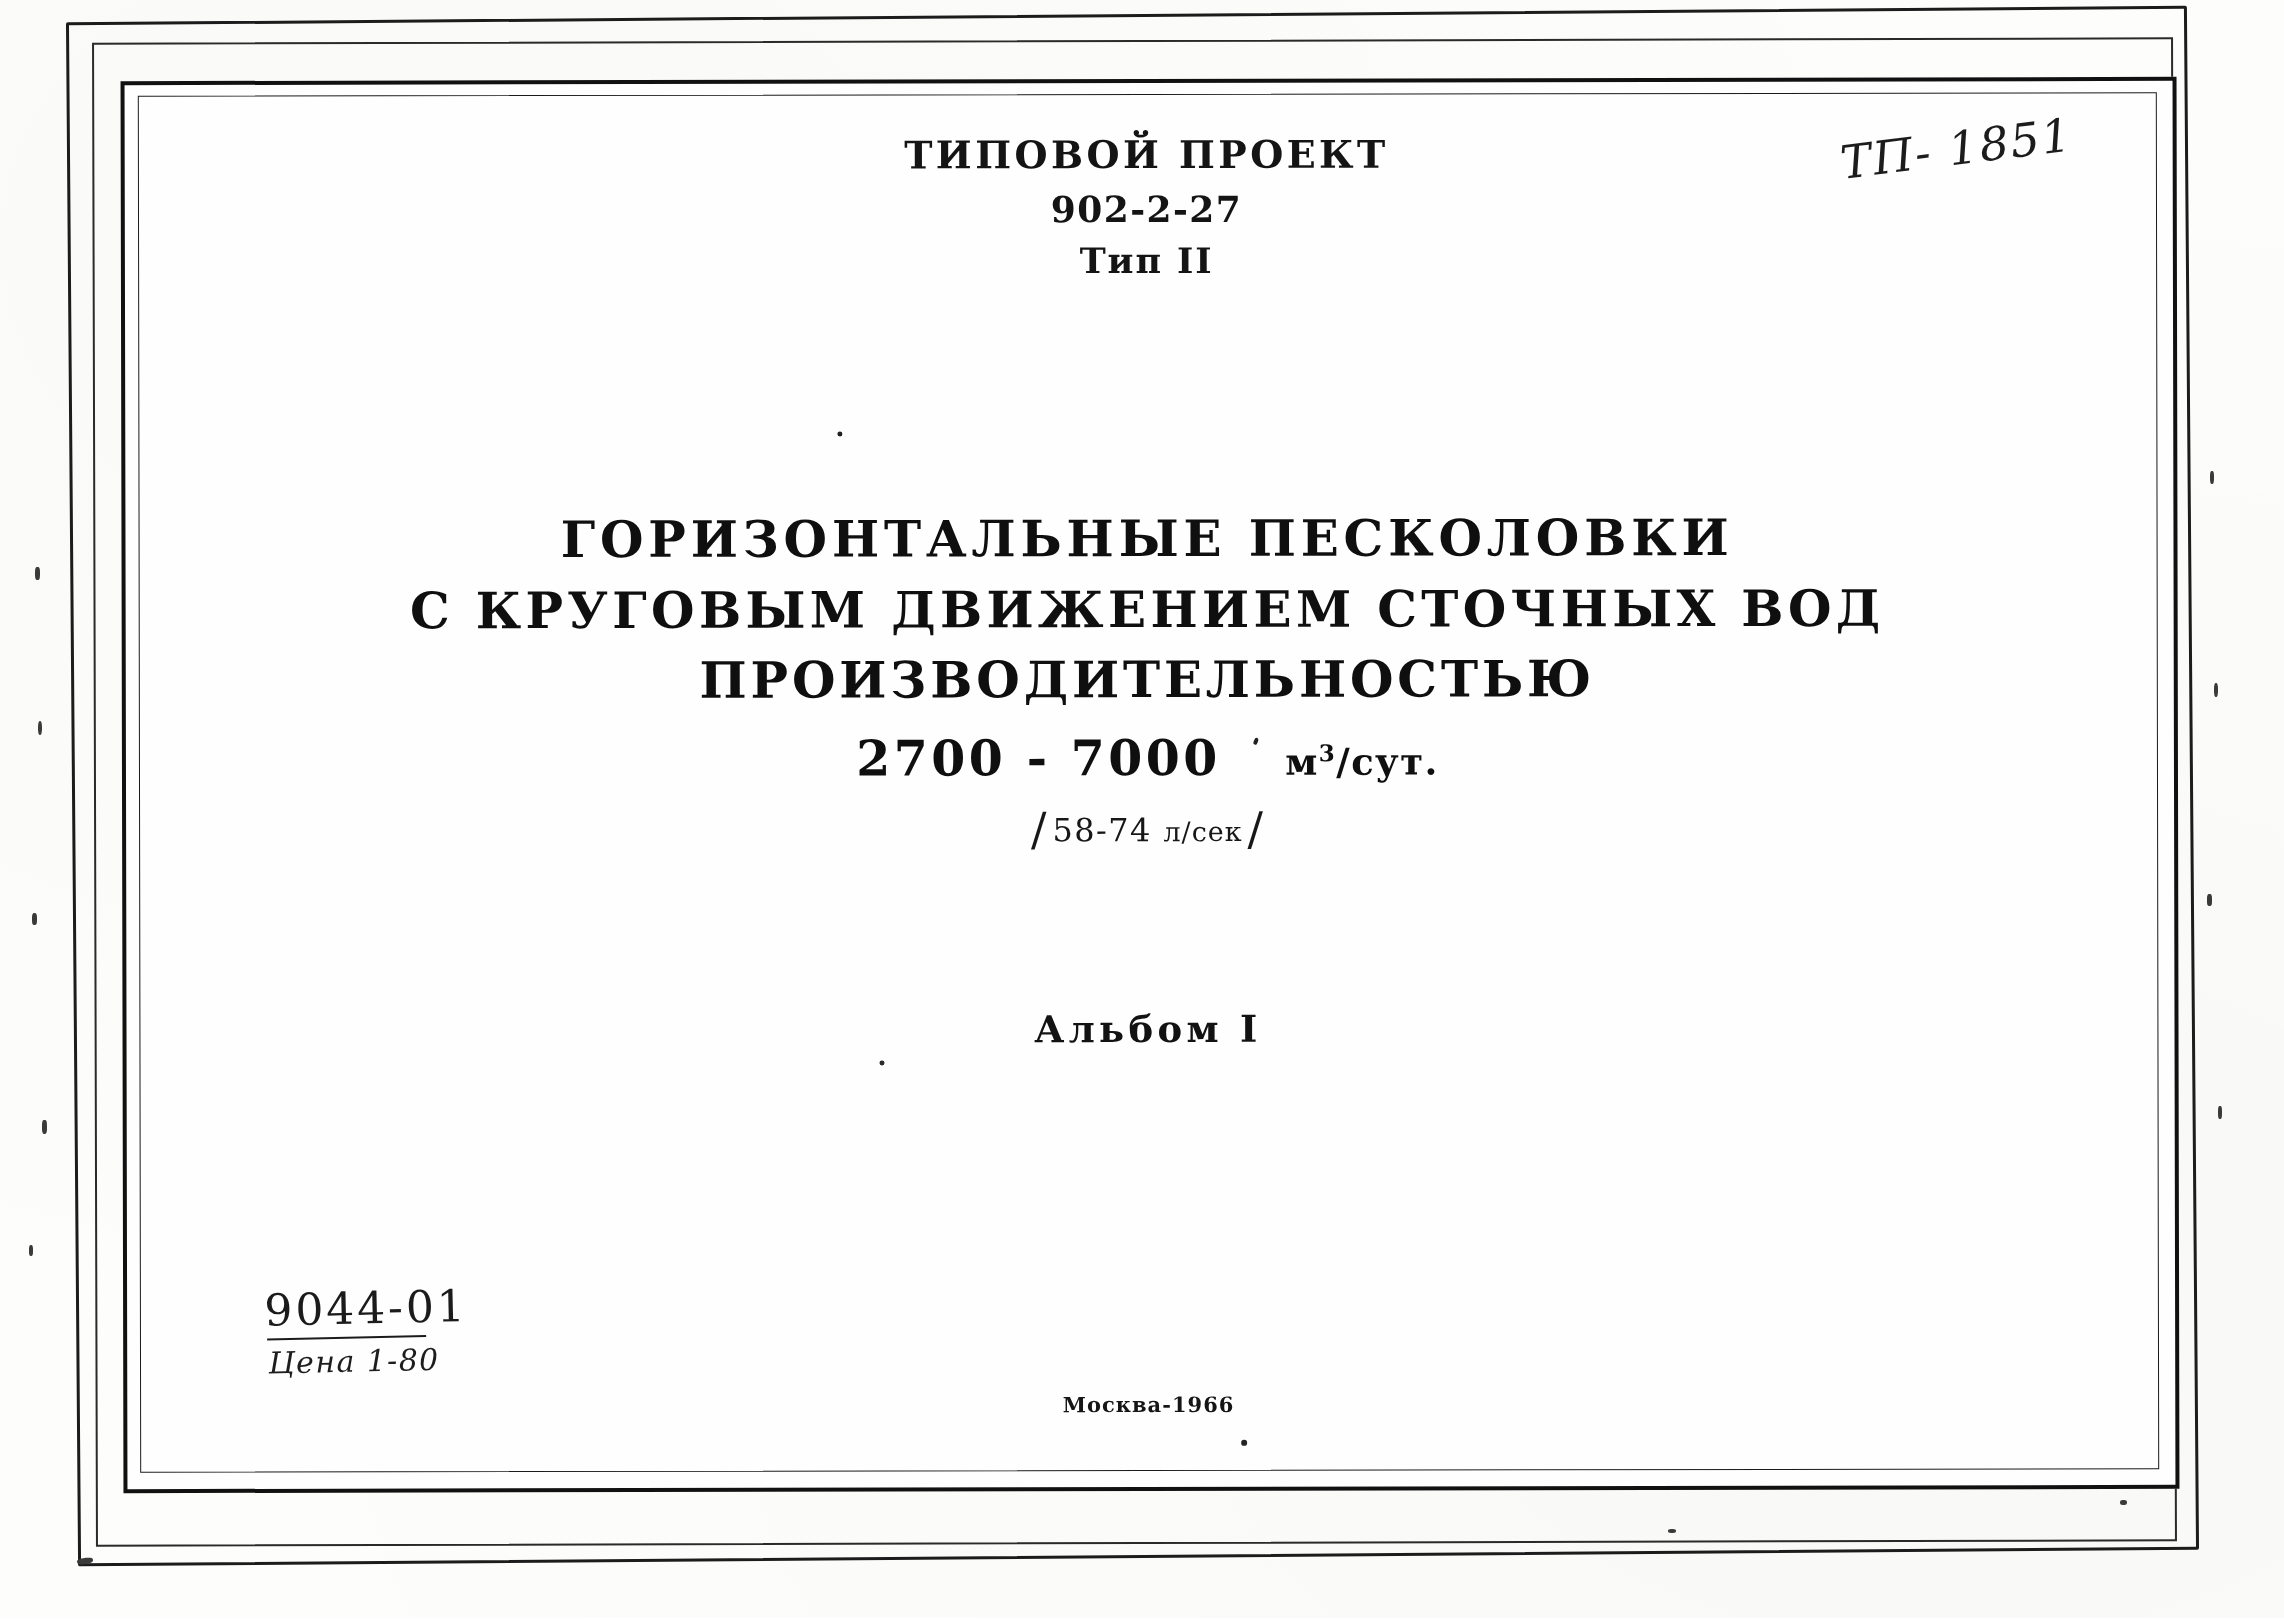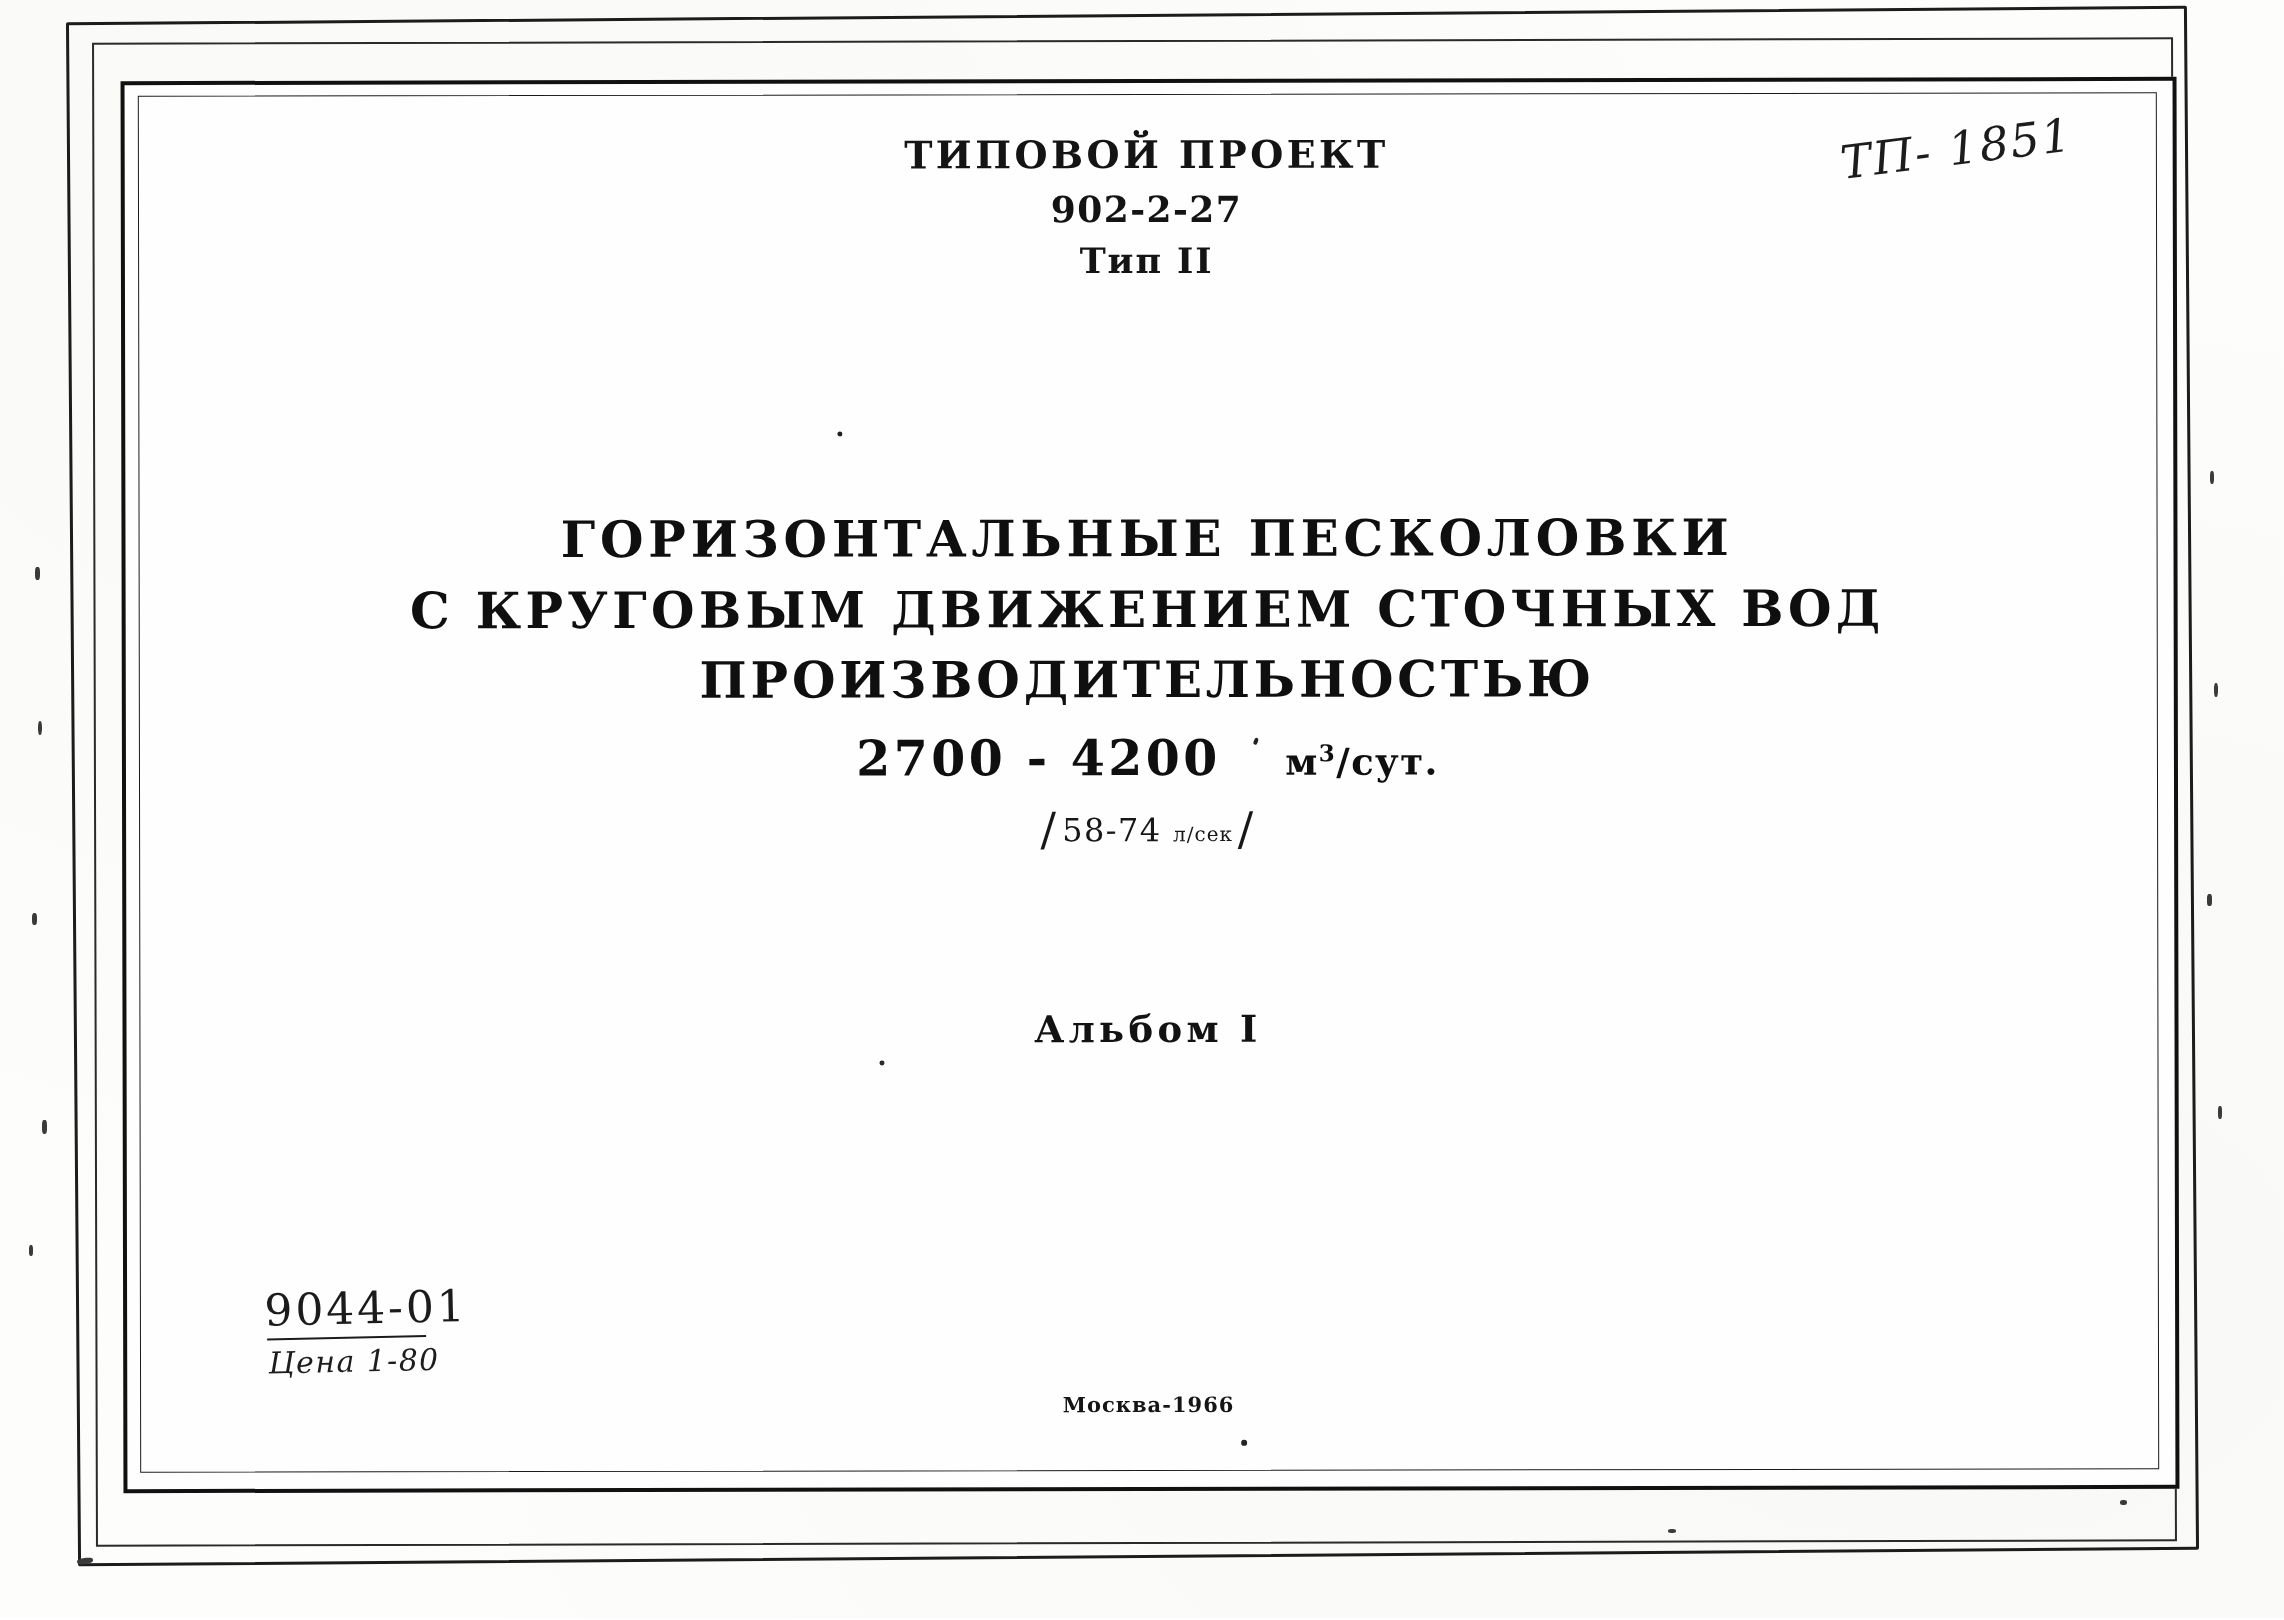--- a/index.html
+++ b/index.html
@@ -196,21 +196,21 @@
     font-size: 32px;
     color: #171717;
     letter-spacing: 1.4px;
   }
   .subline .slash {
     font-size: 46px;
     font-weight: normal;
     vertical-align: -3.8px;
     padding: 0 4.8px;
   }
-  .subline .small { font-size: 20px; letter-spacing: 1px; }
+  .subline .small { font-size: 27px; letter-spacing: 1px; }
 
   
   .album-block {
     position: absolute;
     left: 0;
     right: 0;
     top: 913px;
     text-align: center;
   }
   .album-text {
@@ -300,21 +300,21 @@
     <div class="ink-dot"></div>
     <div class="ink-dot-2"></div>
     <div class="ink-dot-3"></div>
     <div class="ink-dot-4"></div>
 
     <div class="title-block">
       <div class="title-line tl1">ГОРИЗОНТАЛЬНЫЕ  ПЕСКОЛОВКИ</div>
       <div class="title-line tl2">С КРУГОВЫМ ДВИЖЕНИЕМ СТОЧНЫХ ВОД</div>
       <div class="title-line tl3">ПРОИЗВОДИТЕЛЬНОСТЬЮ</div>
       <div class="title-line tl4">
-        <span>2700 - 4200</span>
+        <span>2700 - 7000</span>
         <span class="unit"><span>м</span><span class="sup">3</span><span>/сут.</span></span>
       </div>
       <div class="subline">
         <span class="slash">/</span><span>58-74</span> <span class="small">л/сек</span><span class="slash">/</span>
       </div>
     </div>
 
     <div class="album-block">
       <div class="album-text">Альбом I</div>
     </div>

